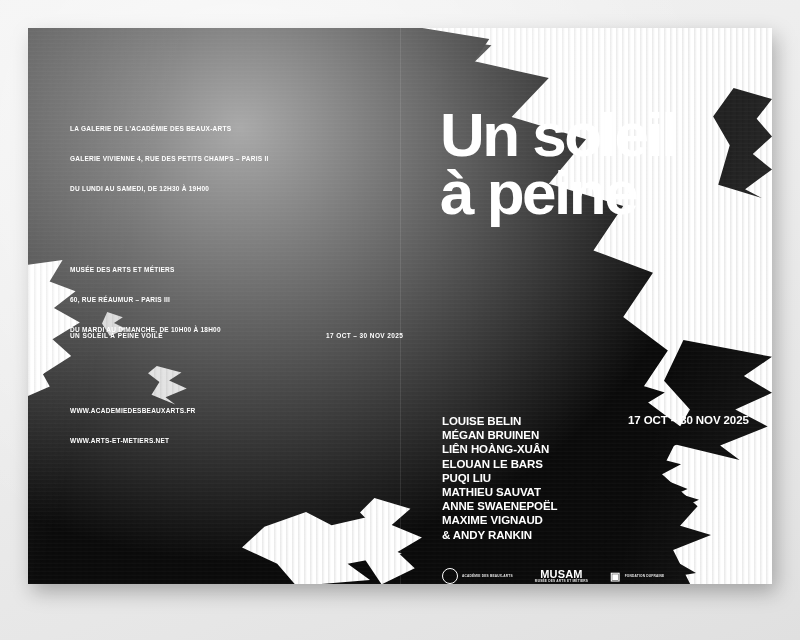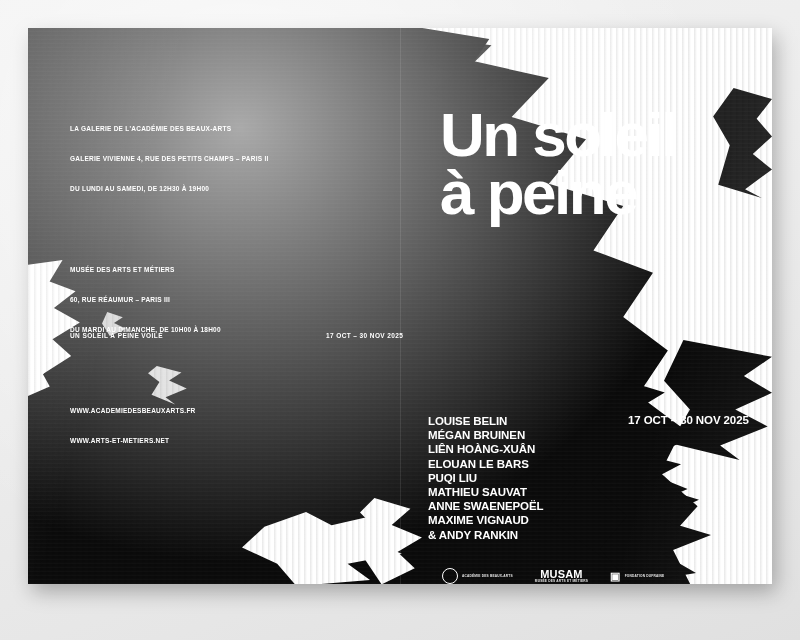--- a/index.html
+++ b/index.html
@@ -143,21 +143,21 @@
     color: #ffffff;
     font-size: 6.5px;
     letter-spacing: 0.4px;
     font-weight: 700;
     text-transform: uppercase;
     z-index: 40;
   }
 
   .artists {
     position: absolute;
-    left: 400px;
+    left: 414px;
     top: 386px;
     color: #ffffff;
     font-size: 11.5px;
     line-height: 14.2px;
     letter-spacing: -0.1px;
     font-weight: 700;
     text-transform: uppercase;
     z-index: 40;
   }
   .artists div { white-space: pre; }

